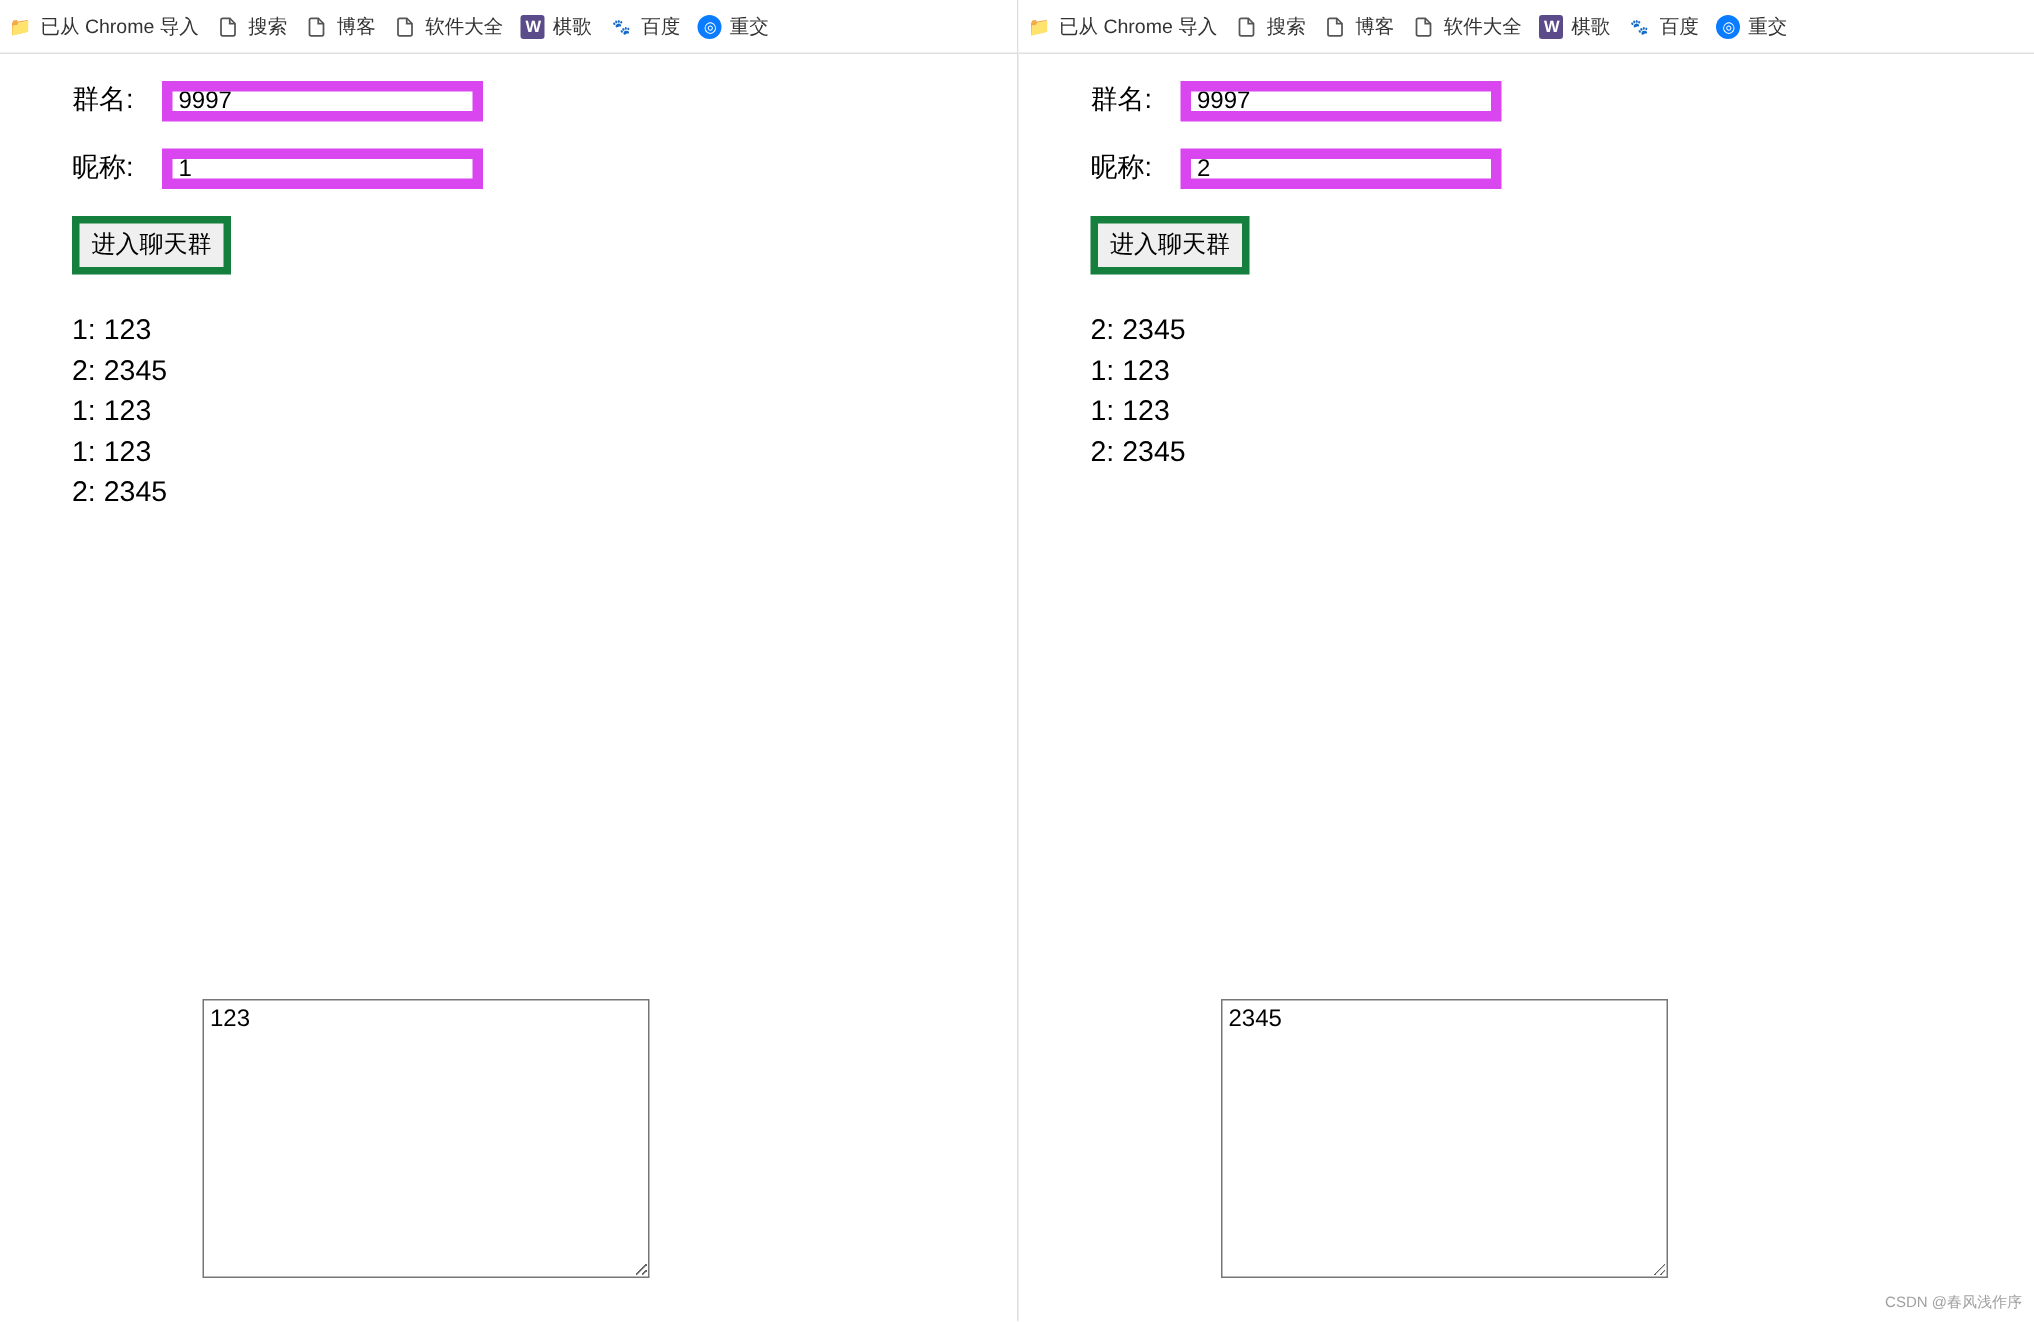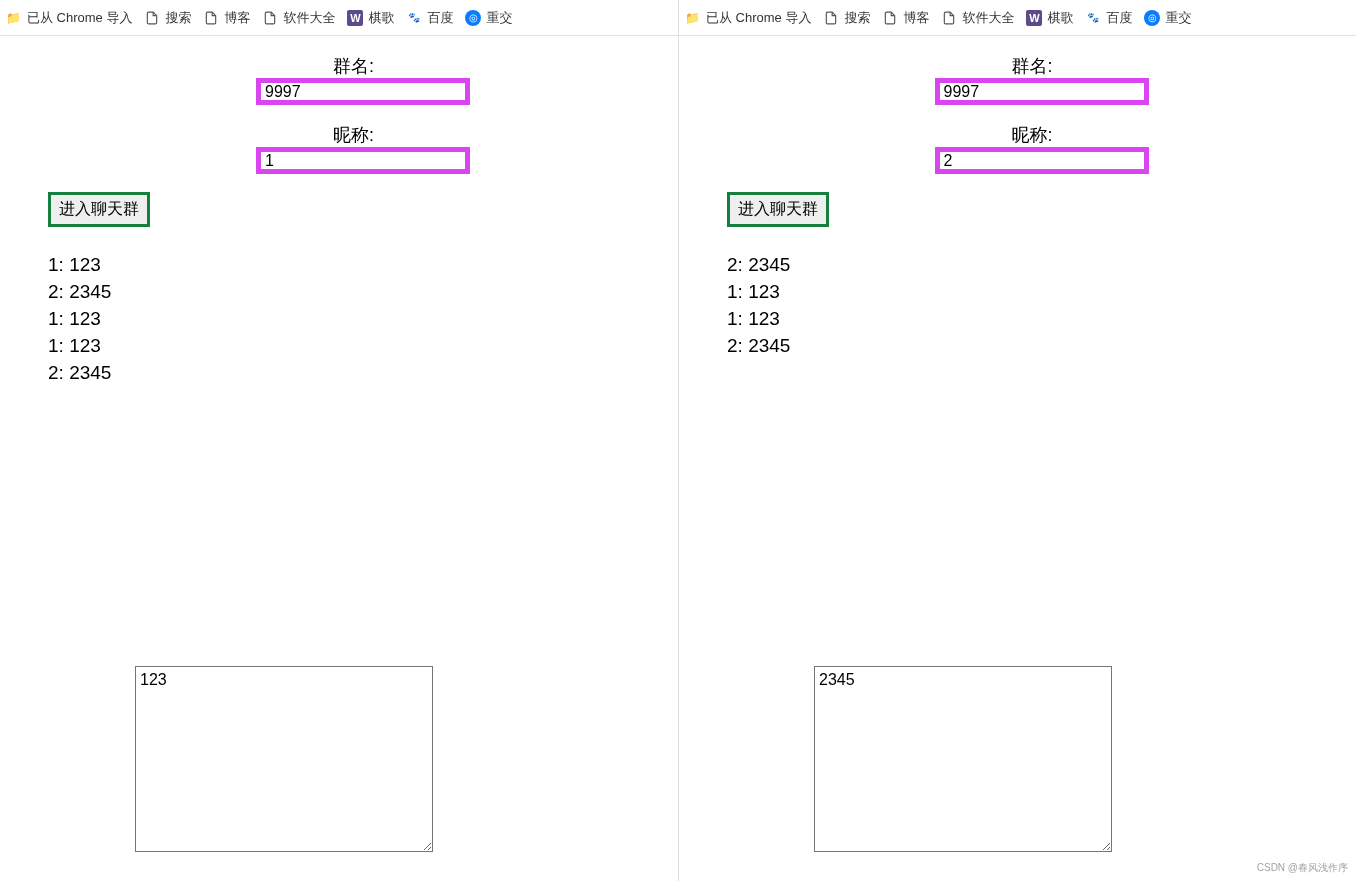--- a/index.html
+++ b/index.html
@@ -54,39 +54,37 @@
     .file-ico svg { width:14px; height:14px; }
     .w-ico { background:#5b4b8a; color:#fff; width:16px;height:16px;font-size:11px;font-weight:bold;border-radius:2px; }
     .circle-ico { width:16px;height:16px;border-radius:50%; display:inline-flex;align-items:center;justify-content:center;font-size:10px;color:#fff; }
 
     .content {
       padding: 18px 0 0 48px;
       position: relative;
     }
     .row {
       display: flex;
-      align-items: center;
       margin-bottom: 18px;
-      flex-direction: column;
     }
     .label {
       font-size: 18px;
       color: #000;
       width: 60px;
     }
     .text-input {
       width: 214px;
       height: 27px;
-      border: 5px solid #d946ef;
+      border: 7px solid #d946ef;
       padding: 2px 4px;
       font-size: 16px;
       font-family: inherit;
     }
     .enter-btn {
-      border: 3px solid #15803d;
+      border: 5px solid #15803d;
       background: #efefef;
       padding: 4px 8px;
       font-size: 16px;
       font-family: Liberation Serif, serif;
       cursor: pointer;
       margin-bottom: 24px;
     }
     .messages {
       font-size: 19px;
       line-height: 27px;

